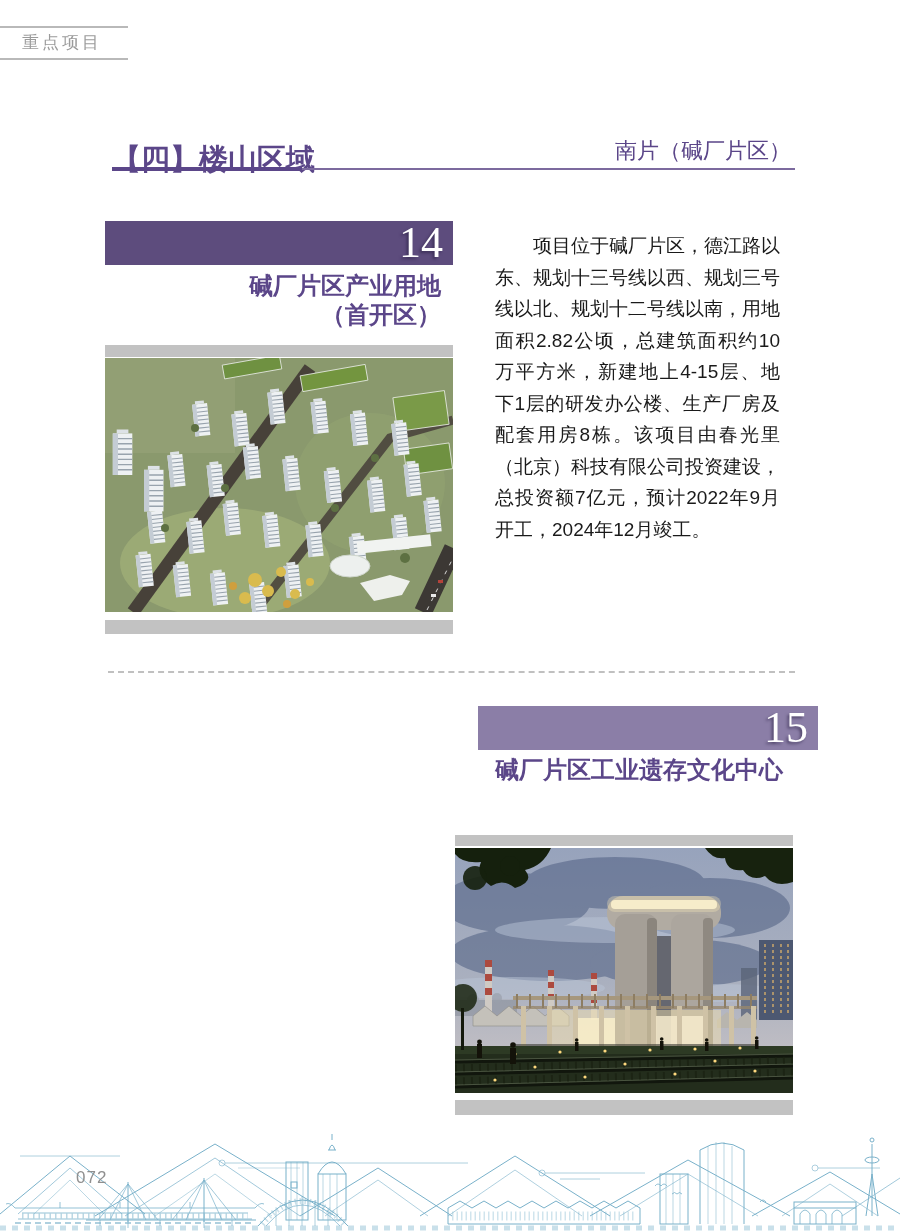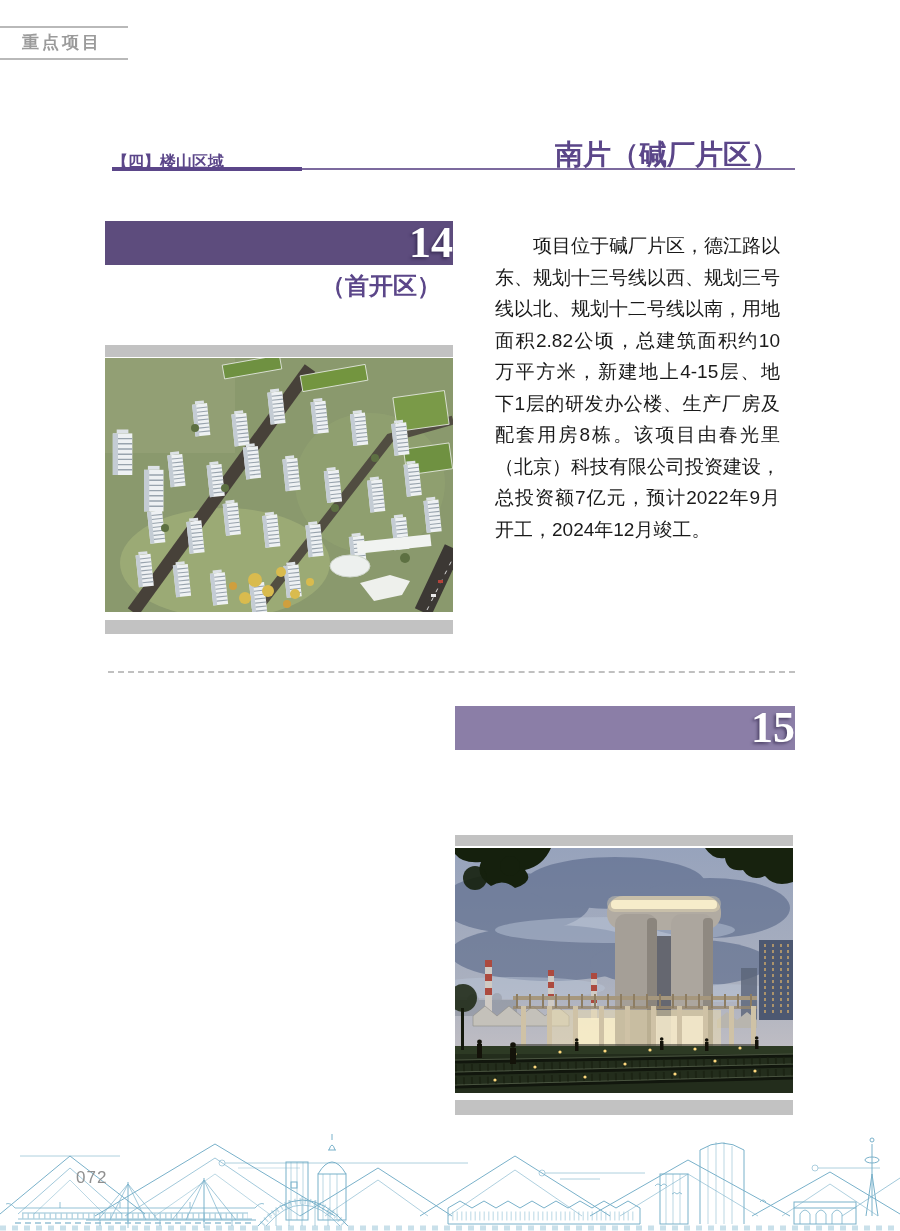--- a/index.html
+++ b/index.html
@@ -3,35 +3,35 @@
 <meta charset="utf-8">
 <style>
   html,body{margin:0;padding:0;background:#ffffff;}
   .page{position:relative;width:900px;height:1231px;background:#fff;overflow:hidden;
         font-family:"Liberation Sans",sans-serif;color:#1a1a1a;}
 
   
   .runhead{position:absolute;left:0;top:26px;width:128px;
            border-top:2px solid #b9b9b9;border-bottom:2px solid #b9b9b9;
            padding:3px 0 4px 22px;box-sizing:border-box;
-           color:#9b9b9b;font-size:17px;letter-spacing:3px;font-weight:bold;}
+           color:#9b9b9b;font-size:17px;letter-spacing:3px;font-weight:normal;}
 
   
   .sec-head{position:absolute;left:112px;top:136px;width:683px;height:30px;}
-  .sec-title{position:absolute;left:0;top:16px;font-size:16px;font-weight:bold;color:var(--accent,#5b4689);text-decoration:underline;}
-  .sec-sub{position:absolute;right:16px;top:0;font-size:28px;font-weight:bold;color:var(--accent,#5b4689);}
+  .sec-title{position:absolute;left:0;top:4px;font-size:29px;font-weight:bold;color:var(--accent,#5b4689);}
+  .sec-sub{position:absolute;right:4px;top:0;font-size:22px;font-weight:normal;color:var(--accent,#5b4689);}
   .sec-line-thick{position:absolute;left:112px;top:167px;width:190px;height:4px;background:var(--accent,#5b4689);}
   .sec-line-thin{position:absolute;left:302px;top:168px;width:493px;height:2px;background:#7c6a9e;}
 
   
   .numbar{position:absolute;height:44px;display:flex;align-items:center;justify-content:flex-end;}
   .numbar-14{left:105px;top:221px;width:348px;background:var(--bar14,#5d4c7d);}
-  .numbar-15{left:455px;top:706px;width:340px;background:var(--bar15,#8b7ea7);align-items:flex-end;}
-  .bignum{font-family:"Liberation Serif",serif;font-weight:bold;font-size:44px;color:#fff;
-          line-height:44px;text-shadow:-2px 2px 3px rgba(35,25,60,.55);}
+  .numbar-15{left:478px;top:706px;width:340px;background:var(--bar15,#8b7ea7);align-items:flex-end;}
+  .bignum{font-family:"Liberation Serif",serif;font-weight:normal;font-size:44px;color:#fff;
+          padding-right:10px;line-height:44px;text-shadow:-2px 2px 3px rgba(35,25,60,.55);}
   .ptitle{position:absolute;text-align:right;font-size:24px;font-weight:bold;
           color:var(--accent,#5b4689);line-height:29px;padding-right:12px;box-sizing:border-box;}
   .ptitle-14{left:105px;top:271px;width:348px;}
   .ptitle-15{left:455px;top:755px;width:340px;}
   .graybar{position:absolute;background:#c2c2c2;}
   .photo{position:absolute;line-height:0;}
   .para{position:absolute;font-size:19px;line-height:31.5px;text-align:justify;text-justify:inter-ideograph;}
   .para p{margin:8px;text-indent:2em;}
   .para-14{left:487px;top:222px;width:301px;}
   .para-15{left:118px;top:818px;width:321px;}
@@ -55,20 +55,21 @@
     <span class="sec-title">【四】楼山区域</span>
     <span class="sec-sub">南片（碱厂片区）</span>
   </div>
   <div class="sec-line-thick"></div>
   <div class="sec-line-thin"></div>
 
   <div class="numbar numbar-14">
     <span class="bignum">14</span>
   </div>
   <div class="ptitle ptitle-14">
+    <div>碱厂片区产业用地</div>
     <div>（首开区）</div>
   </div>
   <div class="graybar" style="left:105px;top:345px;width:348px;height:12px;"></div>
 
   <div class="photo" style="left:105px;top:358px;width:348px;height:254px;">
     <svg width="348" height="254" viewBox="0 0 348 254">
       <defs>
         <g id="tw14">
           <rect width="15" height="32" fill="#eef1f3"></rect>
           <rect width="4" height="32" fill="#c4ccd4"></rect>
@@ -155,20 +156,21 @@
   <div class="para para-14">
     <p>项目位于碱厂片区，德江路以东、规划十三号线以西、规划三号线以北、规划十二号线以南，用地面积2.82公顷，总建筑面积约10万平方米，新建地上4-15层、地下1层的研发办公楼、生产厂房及配套用房8栋。该项目由春光里（北京）科技有限公司投资建设，总投资额7亿元，预计2022年9月开工，2024年12月竣工。</p>
   </div>
 
   <div class="divider"></div>
 
   <div class="numbar numbar-15">
     <span class="bignum">15</span>
   </div>
   <div class="ptitle ptitle-15">
+    <div>碱厂片区工业遗存文化中心</div>
   </div>
   <div class="graybar" style="left:455px;top:835px;width:338px;height:11px;"></div>
 
   <div class="photo" style="left:455px;top:848px;width:338px;height:245px;">
     <svg width="338" height="245" viewBox="0 0 338 245">
       <defs>
         <linearGradient id="skyg" x1="0" y1="0" x2="0" y2="1">
           <stop offset="0" stop-color="#97a3bc"></stop>
             <stop offset=".55" stop-color="#aab0bf"></stop>
             <stop offset="1" stop-color="#cdc6c6"></stop>

